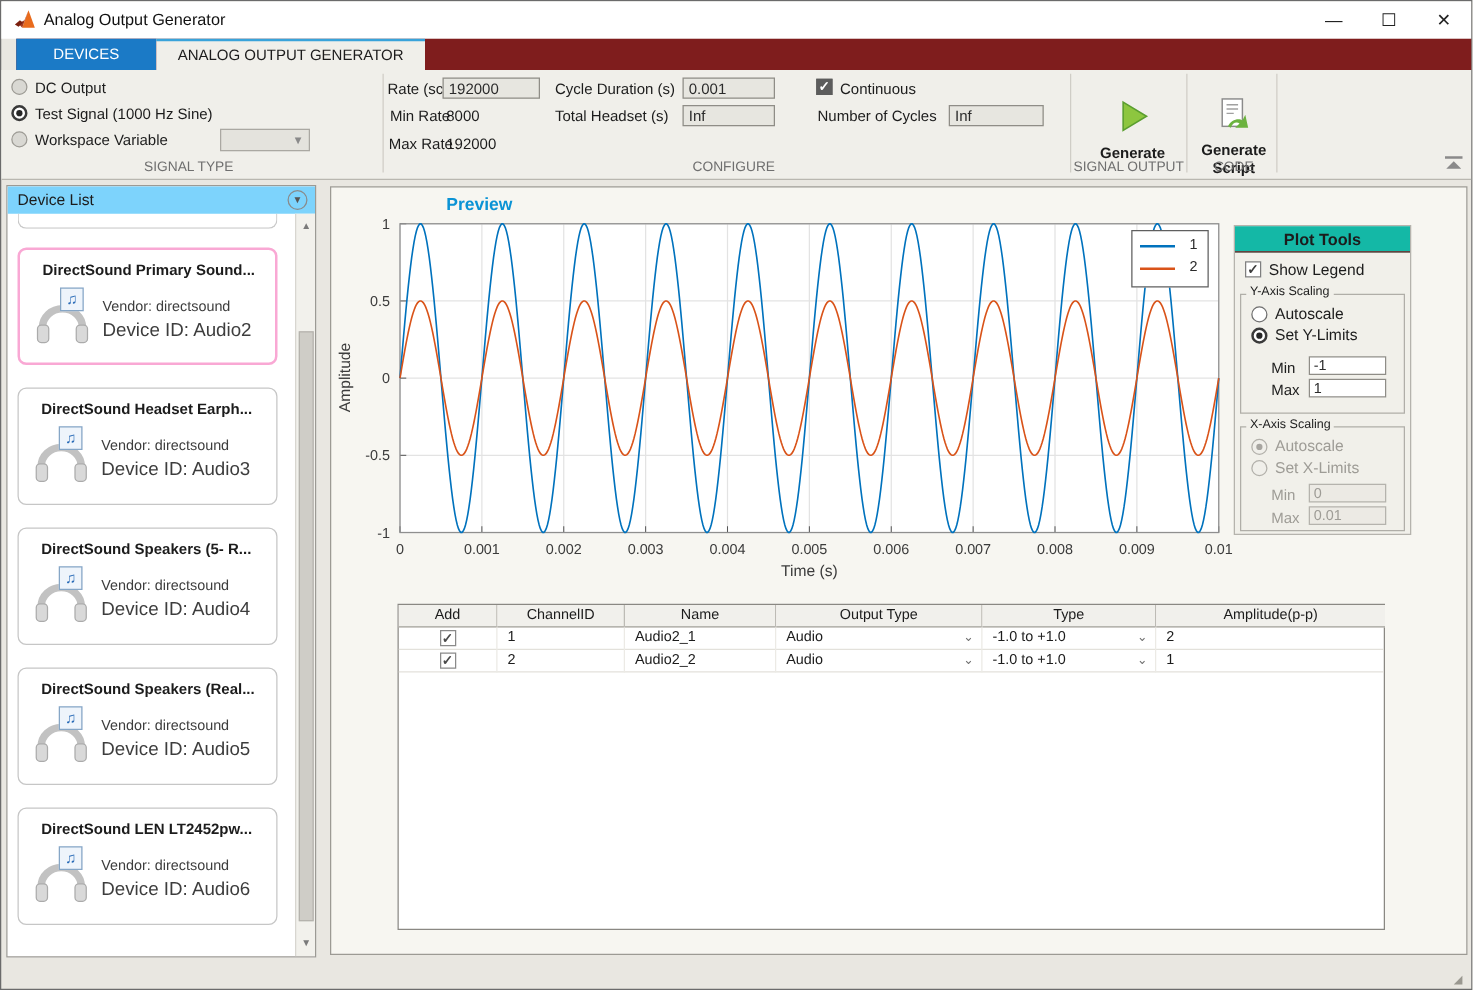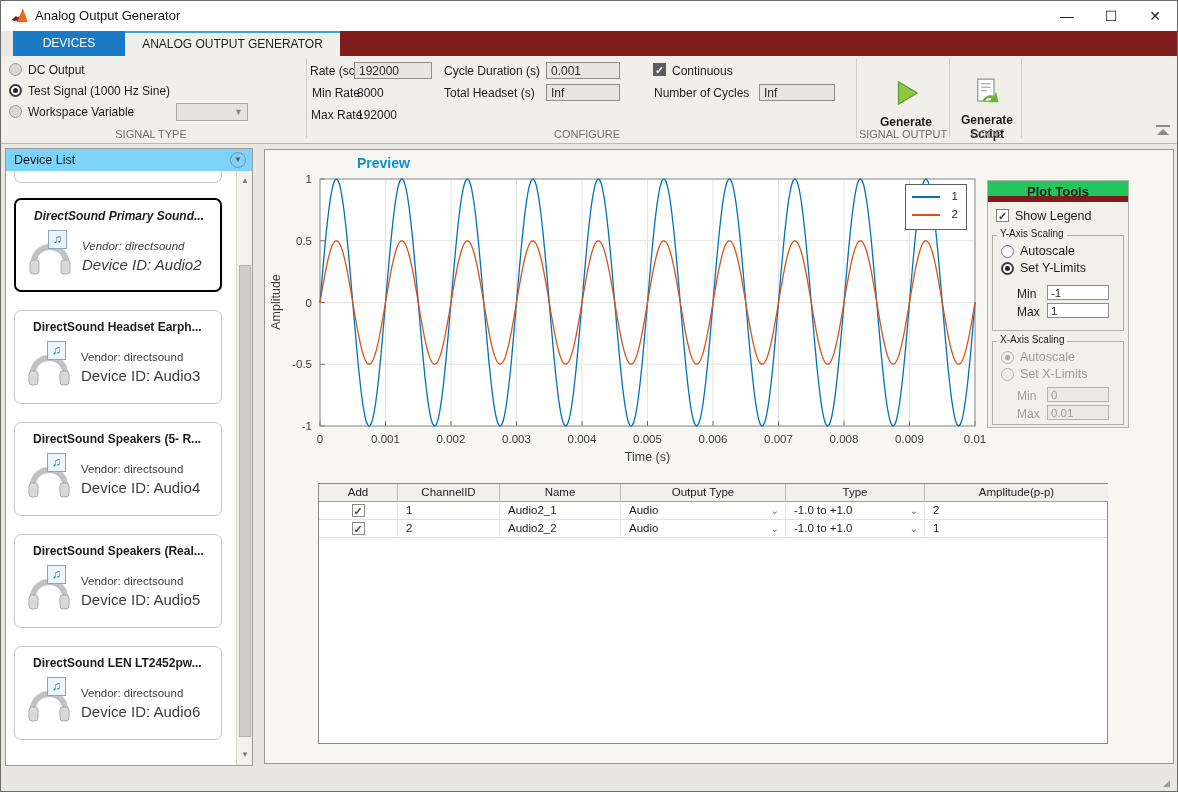--- a/index.html
+++ b/index.html
@@ -55,21 +55,21 @@
                   border:1px solid #9c9a94; overflow:hidden; }
   .dp-header { position:absolute; left:0; top:0; width:100%; height:22px; background:#7dd3fc; }
   .dp-header .dp-title { position:absolute; left:8px; top:4px; font-size:12.5px; color:#1c1c1c; }
   .dp-collapse { position:absolute; right:6px; top:3px; width:16px; height:16px; border:1px solid #8a8a8a;
                  border-radius:50%; text-align:center; line-height:14px; font-size:8px; color:#555; }
   .dp-list { position:absolute; left:0; top:22px; right:0; bottom:0; overflow:hidden; }
   .partial-card { position:absolute; left:8px; top:-10px; width:208px; height:22px;
                   border:1px solid #c9c9c9; border-top:none; border-radius:0 0 7px 7px; }
   .device-card { position:absolute; left:8px; width:208px; height:94px; background:#fff;
                  border:1px solid #c6c6c6; border-radius:7px; }
-  .device-card[data-selected="true"] { border:2px solid #000000;font-style:italic; }
+  .device-card[data-selected="true"] { border:2px solid #f9a8d4; }
   .dc-title { position:absolute; left:18px; top:9px; font-size:12px; font-weight:bold; color:#1c1c1c; white-space:nowrap; }
   .dc-icon { position:absolute; left:8px; top:32px; width:52px; height:48px; }
   .dc-badge { position:absolute; left:32px; top:30px; width:19px; height:19px; background:#eef4fb;
               border:1px solid #86a6c6; font-size:12px; line-height:17px; text-align:center; color:#2b6cb8; }
   .dc-line1 { position:absolute; left:66px; top:40px; font-size:11.5px; color:#3d3d3d; white-space:nowrap; }
   .dc-line2 { position:absolute; left:66px; top:56px; font-size:15px; color:#3d3d3d; white-space:nowrap; }
   .dp-scroll { position:absolute; right:0; top:22px; width:16px; bottom:0; background:#f2f1ec; border-left:1px solid #d8d6d0; }
   .dp-scroll .arrow { position:absolute; left:0; width:16px; height:16px; font-size:8px; color:#7a7a7a;
                       text-align:center; line-height:16px; }
   .dp-thumb { position:absolute; left:2px; width:12px; background:#cfcdc7; border:1px solid #b5b3ad; }
@@ -84,22 +84,22 @@
   .xlabel { position:absolute; left:55px; top:300px; width:655px; text-align:center; font-size:12.5px; color:#3c3c3c; }
   .legend { position:absolute; left:640px; top:34px; width:62px; height:46px; background:#fff;
             border:1px solid #5f5f5f; }
   .legend .lrow { position:relative; height:20px; margin-top:2px; }
   .legend .lsample { position:absolute; left:6px; top:9px; width:28px; height:2px; background:#888; }
   .legend .llabel { position:absolute; right:8px; top:3px; font-size:11.5px; color:#2b2b2b; }
 
   
   .plot-tools { position:absolute; left:722px; top:30px; width:142px; height:248px; background:#f1f0ea;
                 border:1px solid #b5b3ad; font-size:12.5px; color:#1c1c1c; }
-  .pt-header { position:absolute; left:0; top:0; width:100%; height:21px; background:#22c55e;
-               border-bottom:6px solid #7f1d1d; text-align:center; font-weight:bold; font-size:13px; line-height:21px; }
+  .pt-header { position:absolute; left:0; top:0; width:100%; height:21px; background:#14b8a6;
+               border-bottom:1px solid #7f1d1d; text-align:center; font-weight:bold; font-size:13px; line-height:21px; }
   .pt-row { position:absolute; left:8px; white-space:nowrap; }
   .group { position:absolute; left:4px; width:132px; border:1px solid #b0aea8; }
   .group .glabel { position:absolute; left:4px; top:-8px; background:#f1f0ea; padding:0 3px; font-size:10px; }
   .grow { position:absolute; left:8px; white-space:nowrap; }
   .gminmax { position:absolute; font-size:12px; }
   .pt-inp { position:absolute; border:1px solid #8f8d87; background:#fff; color:#2b2b2b;
             font:11.5px "Liberation Sans", sans-serif; padding:0 3px; height:15px; width:62px; }
   .disabled-text { color:#9e9c96 !important; }
   .pt-inp.dis { background:#eceae4; color:#9e9c96; border-color:#b5b3ad; }
 

